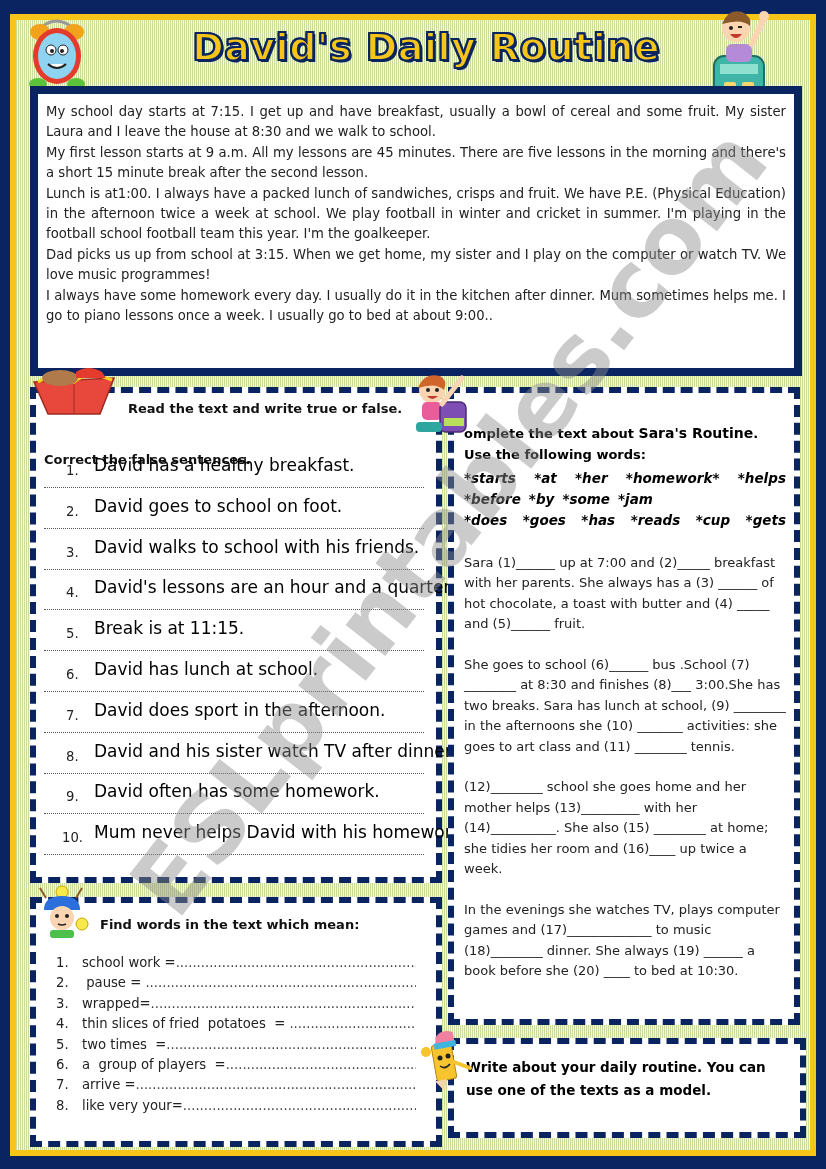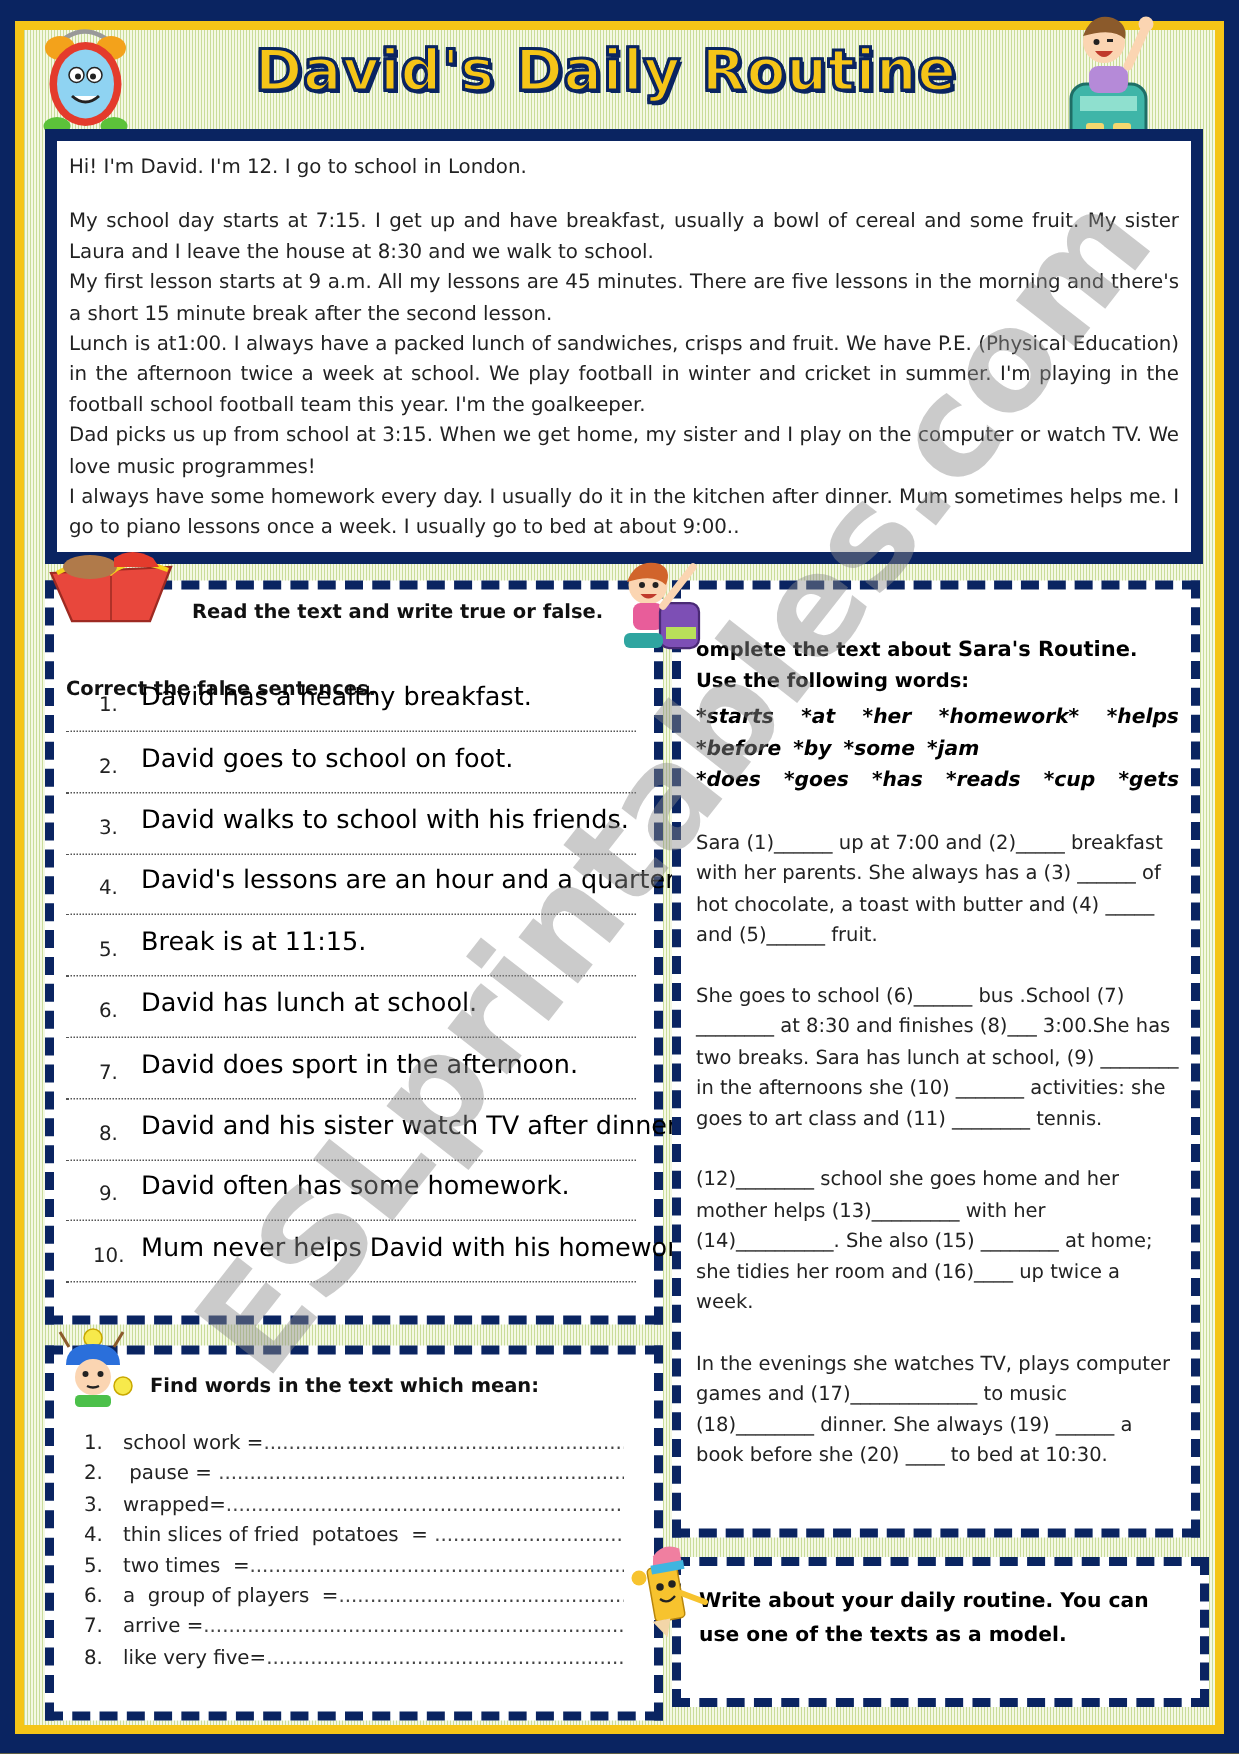--- a/index.html
+++ b/index.html
@@ -13,21 +13,21 @@
   .gold-frame {
     position: absolute; left: 10px; top: 14px; width: 806px; height: 1142px;
     background: #f5c518;
   }
   .stripe-bg {
     position: absolute; left: 16px; top: 20px; width: 794px; height: 1130px;
     background: repeating-linear-gradient(90deg, #c9dc9a 0px, #c9dc9a 1px, #f4f8e4 1px, #f4f8e4 2px);
   }
   .title {
     position: absolute; left: 170px; top: 22px; width: 490px; height: 50px;
-    text-align: left;
+    text-align: right;
     font-family: "DejaVu Sans", sans-serif;
     font-weight: bold; font-size: 38px; letter-spacing: 0.5px;
     color: #f5c518;
     -webkit-text-stroke: 2px #0a2461;
     text-shadow: 2px 2px 0 #0a2461, -1px -1px 0 #0a2461, 1px -1px 0 #0a2461, -1px 1px 0 #0a2461;
     line-height: 50px;
   }
   
   .reading-box {
     position: absolute; left: 30px; top: 86px; width: 772px; height: 290px;
@@ -137,21 +137,20 @@
       <circle cx="25" cy="24" r="2" fill="#222"></circle>
       <path d="M32 23 l4 0" stroke="#222" stroke-width="2"></path>
       <path d="M24 30 Q30 38 36 30 Z" fill="#c0392b"></path>
       <path d="M46 40 L58 14" stroke="#fbd5b2" stroke-width="6" stroke-linecap="round"></path>
       <circle cx="58" cy="12" r="5" fill="#fbd5b2"></circle>
     </svg>
   </div>
 
   <div class="reading-box">
     <div class="reading-inner">
-      <p class="intro">Hi! I'm David. I'm 12.  I go to school in London.</p>
       <p>My school day starts at 7:15. I get up and have breakfast, usually a bowl of cereal and some fruit. My sister Laura and I leave the house at 8:30 and we walk to school.</p>
       <p>My first lesson starts at 9 a.m. All my lessons are 45 minutes. There are five lessons in the morning and there's a short 15 minute break after the second lesson.</p>
       <p>Lunch is at1:00. I always have a packed lunch of sandwiches, crisps and fruit. We have P.E. (Physical Education) in the afternoon twice a week at school. We play football in winter and cricket in summer. I'm playing in the football school football team this year. I'm the goalkeeper.</p>
       <p>Dad picks us up from school at 3:15. When we get home, my sister and I play on the computer or watch TV. We love music programmes!</p>
       <p>I always have some homework every day. I usually do it in the kitchen after dinner. Mum sometimes helps me. I go to piano lessons once a week. I usually go to bed at about 9:00..</p>
     </div>
   </div>
 
   <div class="panel panel-tf">
     <div class="instr tf-instr1">Read the text and write true or false.</div>
@@ -279,21 +278,21 @@
           <span style="white-space:pre">a  group of players  =</span>
           <span class="dots">........................................................................................................</span>
         </div>
       <div class="words-item">
           <span class="num">7.</span>
           <span>arrive =</span>
           <span class="dots">........................................................................................................</span>
         </div>
       <div class="words-item">
           <span class="num">8.</span>
-          <span>like very five=</span>
+          <span>like very your=</span>
           <span class="dots">........................................................................................................</span>
         </div>
     </div>
   </div>
 
   <div class="panel panel-write">
     <div class="write-text">Write about your daily routine. You can use one of the texts as a model.</div>
   </div>
 
   <div class="deco hat-book">

